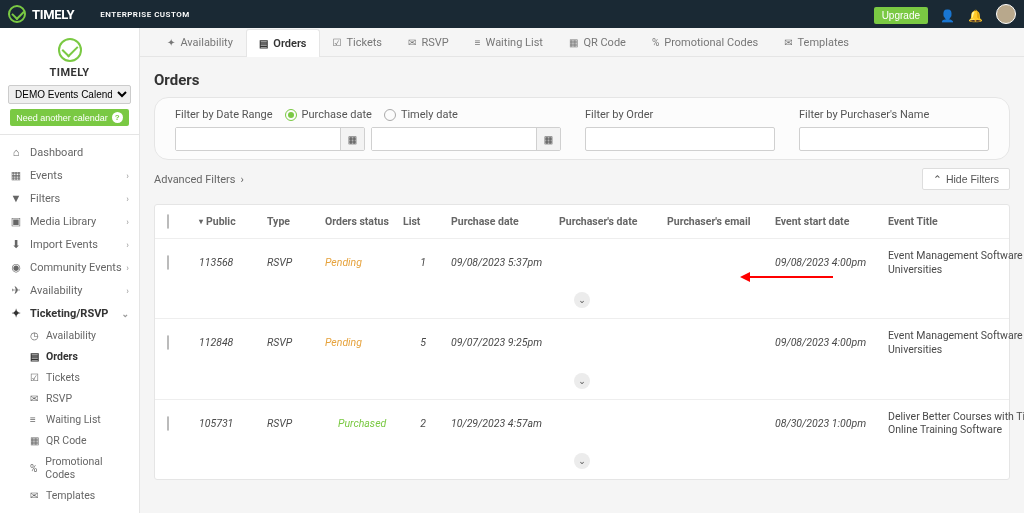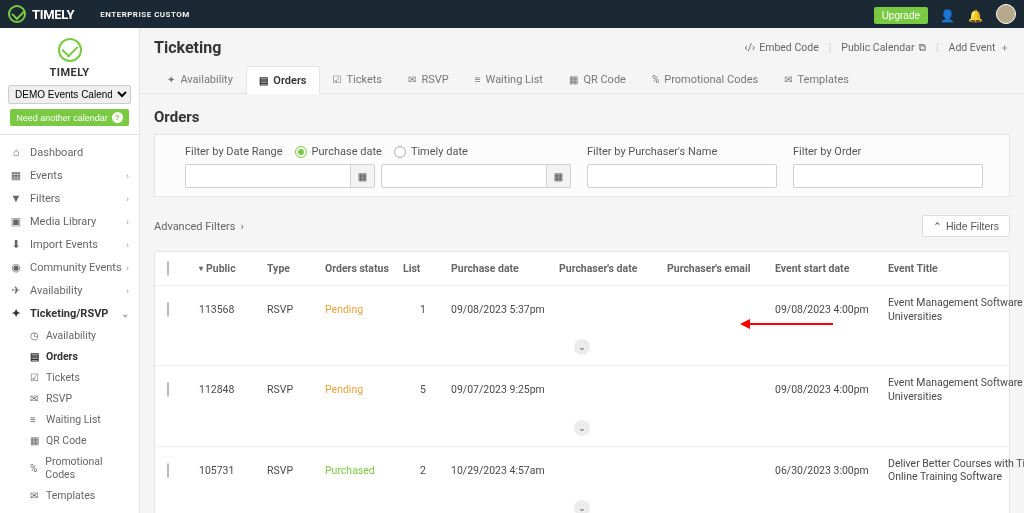--- a/index.html
+++ b/index.html
@@ -46,56 +46,56 @@
 .divider { color: #ccc; }
 
 .tabs { display: flex; border-bottom: 1px solid #e5e5e5; padding: 0 14px; gap: 0; }
 .tab { padding: 7px 12px; font-size: 11px; color: #777; cursor: pointer; display: flex; align-items: center; gap: 5px; border: 1px solid transparent; border-bottom: none; }
 .tab.active { background: #fff; color: #333; font-weight: 600; border-color: #e5e5e5; border-radius: 3px 3px 0 0; position: relative; top: 1px; }
 .tab-icon { font-size: 10px; }
 
 .panel { flex: 1; padding: 14px; overflow: auto; }
 .section-title { font-size: 15px; font-weight: 700; color: #333; margin-bottom: 8px; }
 
-.filter-row { display: flex; gap: 16px; border: 1px solid #e5e5e5; background: #fcfcfc; padding: 10px 30px 8px; border-radius: 0; align-items: flex-start; }
+.filter-row { display: flex; gap: 24px; border: 1px solid #e5e5e5; background: #fcfcfc; padding: 10px 20px 8px; border-radius: 14px; align-items: flex-start; }
 .filter-group { display: flex; flex-direction: column; gap: 6px; }
 .filter-group label, .filter-label { font-size: 11px; color: #555; }
 .radio-row { display: flex; gap: 12px; align-items: center; }
 .radio { display: inline-flex; align-items: center; gap: 5px; font-size: 11px; color: #555; }
 .radio-dot { width: 12px; height: 12px; border-radius: 50%; border: 1px solid #aaa; display: inline-block; position: relative; }
 .radio-dot.checked { border-color: #7ac943; }
 .radio-dot.checked::after { content: ""; position: absolute; width: 6px; height: 6px; background: #7ac943; border-radius: 50%; top: 2px; left: 2px; }
 .date-inputs { display: flex; gap: 6px; }
 .date-field { display: flex; border: 1px solid #d0d0d0; border-radius: 2px; height: 24px; width: 190px; background: #fff; }
 .date-field input { border: none; flex: 1; padding: 0 6px; font-size: 11px; outline: none; }
 .date-cal-btn { width: 24px; background: #f3f3f3; border-left: 1px solid #d0d0d0; display: flex; align-items: center; justify-content: center; cursor: pointer; font-size: 10px; }
 .text-input { border: 1px solid #d0d0d0; border-radius: 2px; height: 24px; padding: 0 6px; font-size: 11px; background: #fff; width: 190px; outline: none; }
 
-.adv-row { display: flex; justify-content: space-between; margin-top: 18px; font-size: 11px; }
+.adv-row { display: flex; justify-content: space-between; margin-top: 8px; font-size: 11px; }
 .adv-link { color: #666; cursor: pointer; display: flex; align-items: center; gap: 5px; }
 .hide-filters { border: 1px solid #ddd; background: #fff; padding: 4px 10px; border-radius: 2px; cursor: pointer; font-size: 10.5px; color: #555; display: flex; align-items: center; gap: 4px; }
 
 .table-wrap { margin-top: 14px; border: 1px solid #e5e5e5; border-radius: 3px; background: #fff; }
 .table-head, .table-row { display: grid; grid-template-columns: 24px 60px 50px 70px 40px 100px 100px 100px 105px 160px; gap: 8px; align-items: center; padding: 10px 12px; font-size: 10.5px; }
 .table-head { font-weight: 700; color: #666; border-bottom: 1px solid #eee; }
 .table-head .sort { display: inline-flex; align-items: center; gap: 3px; }
 .ck { width: 13px; height: 13px; border: 1px solid #bbb; border-radius: 2px; }
 .row-block { border-bottom: 1px solid #eee; position: relative; }
 .row-block:last-child { border-bottom: none; }
 .table-row { }
 .redacted { background: #eaeaea; height: 16px; width: 90px; border-radius: 2px; }
 .status-pending { color: #e6a23c; }
-.status-purchased { color: #7ac943; }
+.status-purchased { color: #7ac943; margin-left: 13px; }
 .expand-row { display: flex; justify-content: center; padding: 6px 0 10px; }
 .expand-btn { width: 16px; height: 16px; border-radius: 50%; background: #ececec; display: flex; align-items: center; justify-content: center; font-size: 9px; color: #555; cursor: pointer; border: none; }
 .arrow { position: absolute; left: 585px; top: 33px; display: flex; align-items: center; pointer-events: none; }
 .arrow-line { width: 85px; height: 2px; background: #ff0000; }
 .arrow-head { width: 0; height: 0; border-top: 5px solid transparent; border-bottom: 5px solid transparent; border-right: 10px solid #ff0000; margin-right: -2px; }
 
-.cell { white-space: nowrap; overflow: hidden; text-overflow: ellipsis; }
+.cell { white-space: nowrap; overflow: hidden; text-overflow: ellipsis; font-style: italic; }
 .event-title { white-space: normal; line-height: 1.3; }
 </style>
 </head>
 <body>
 
 <div class="topbar">
   <div class="topbar-left">
     <span class="logo-mark"></span>
     <span class="logo-text">TIMELY</span>
     <span class="logo-sub">ENTERPRISE CUSTOM</span>
@@ -207,39 +207,20 @@
           <span>Promotional Codes</span>
         </div>
         <div class="sub-item">
           <span class="sub-icon">✉</span>
           <span>Templates</span>
         </div>
       </div>
   </div>
 
   <div class="content">
-    <div class="content-header">
-      <div class="page-title">Ticketing</div>
-      <div class="header-actions">
-        <span class="header-link">
-          <span>‹/›</span>
-          <span>Embed Code</span>
-        </span>
-        <span class="divider">|</span>
-        <span class="header-link">
-          <span>Public Calendar</span>
-          <span>⧉</span>
-        </span>
-        <span class="divider">|</span>
-        <span class="header-link">
-          <span>Add Event</span>
-          <span>＋</span>
-        </span>
-      </div>
-    </div>
 
     <div class="tabs" id="tabs">
         <div class="tab">
           <span class="tab-icon">✦</span>
           <span>Availability</span>
         </div>
         <div class="tab active">
           <span class="tab-icon">▤</span>
           <span>Orders</span>
         </div>
@@ -290,25 +271,25 @@
               <input type="text" style="">
               <span class="date-cal-btn">▦</span>
             </div>
             <div class="date-field">
               <input type="text" style="">
               <span class="date-cal-btn">▦</span>
             </div>
           </div>
         </div>
         <div class="filter-group">
+          <span class="filter-label">Filter by Order</span>
+          <input class="text-input" type="text" style="">
+        </div>
+        <div class="filter-group">
           <span class="filter-label">Filter by Purchaser's Name</span>
-          <input class="text-input" type="text" style="">
-        </div>
-        <div class="filter-group">
-          <span class="filter-label">Filter by Order</span>
           <input class="text-input" type="text" style="">
         </div>
       </div>
 
       <div class="adv-row">
         <span class="adv-link">
           <span>Advanced Filters</span>
           <span>›</span>
         </span>
         <button class="hide-filters">
@@ -380,21 +361,21 @@
             <div class="row-block">
     <div class="table-row">
       <span><span class="ck"></span></span>
       <span class="cell">105731</span>
       <span class="cell">RSVP</span>
       <span class="cell status-purchased">Purchased</span>
       <span class="cell" style="text-align:center;">2</span>
       <span class="cell">10/29/2023 4:57am</span>
       <span><span class="redacted"></span></span>
       <span><span class="redacted"></span></span>
-      <span class="cell">06/30/2023 3:00pm</span>
+      <span class="cell">08/30/2023 1:00pm</span>
       <span class="event-title">Deliver Better Courses with Timely Online Training Software</span>
     </div>
     <div class="expand-row">
       <button class="expand-btn">
                   <span>⌄</span>
                 </button>
     </div>
 
   </div>
           </div>

